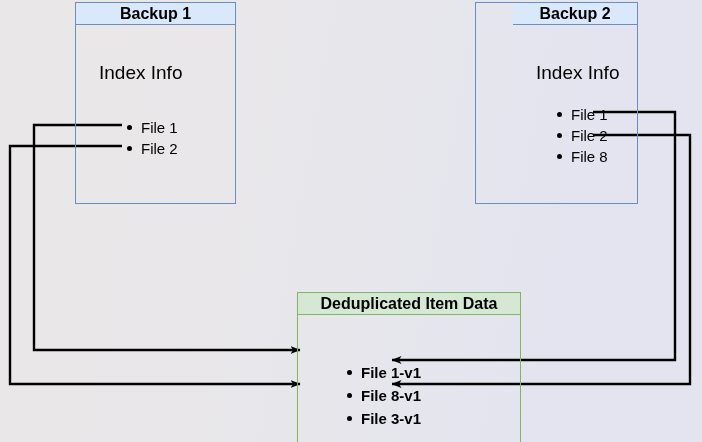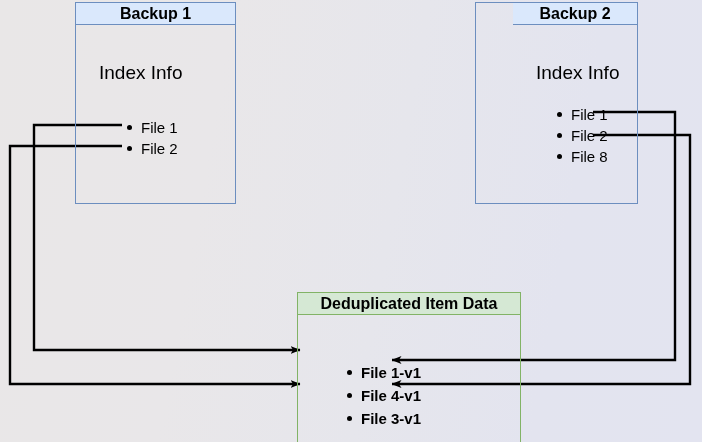--- a/index.html
+++ b/index.html
@@ -140,19 +140,19 @@
         <li>File 8</li>
       </ul>
     </div>
   </div>
 
   <div class="node node-green" style="left:258px; top:292px; width:224px; height:157px;margin-left:39px;">
     <div class="node-header">Deduplicated Item Data</div>
     <div class="node-body" style="height:134px;">
       <ul class="bullet-list dd-list" style="left:46px; top:46px;font-weight:bold;">
         <li>File 1-v1</li>
-        <li>File 4-v1</li>
+        <li>File 8-v1</li>
         <li>File 3-v1</li>
       </ul>
     </div>
   </div>
 
 </div>
 
 </body></html>

